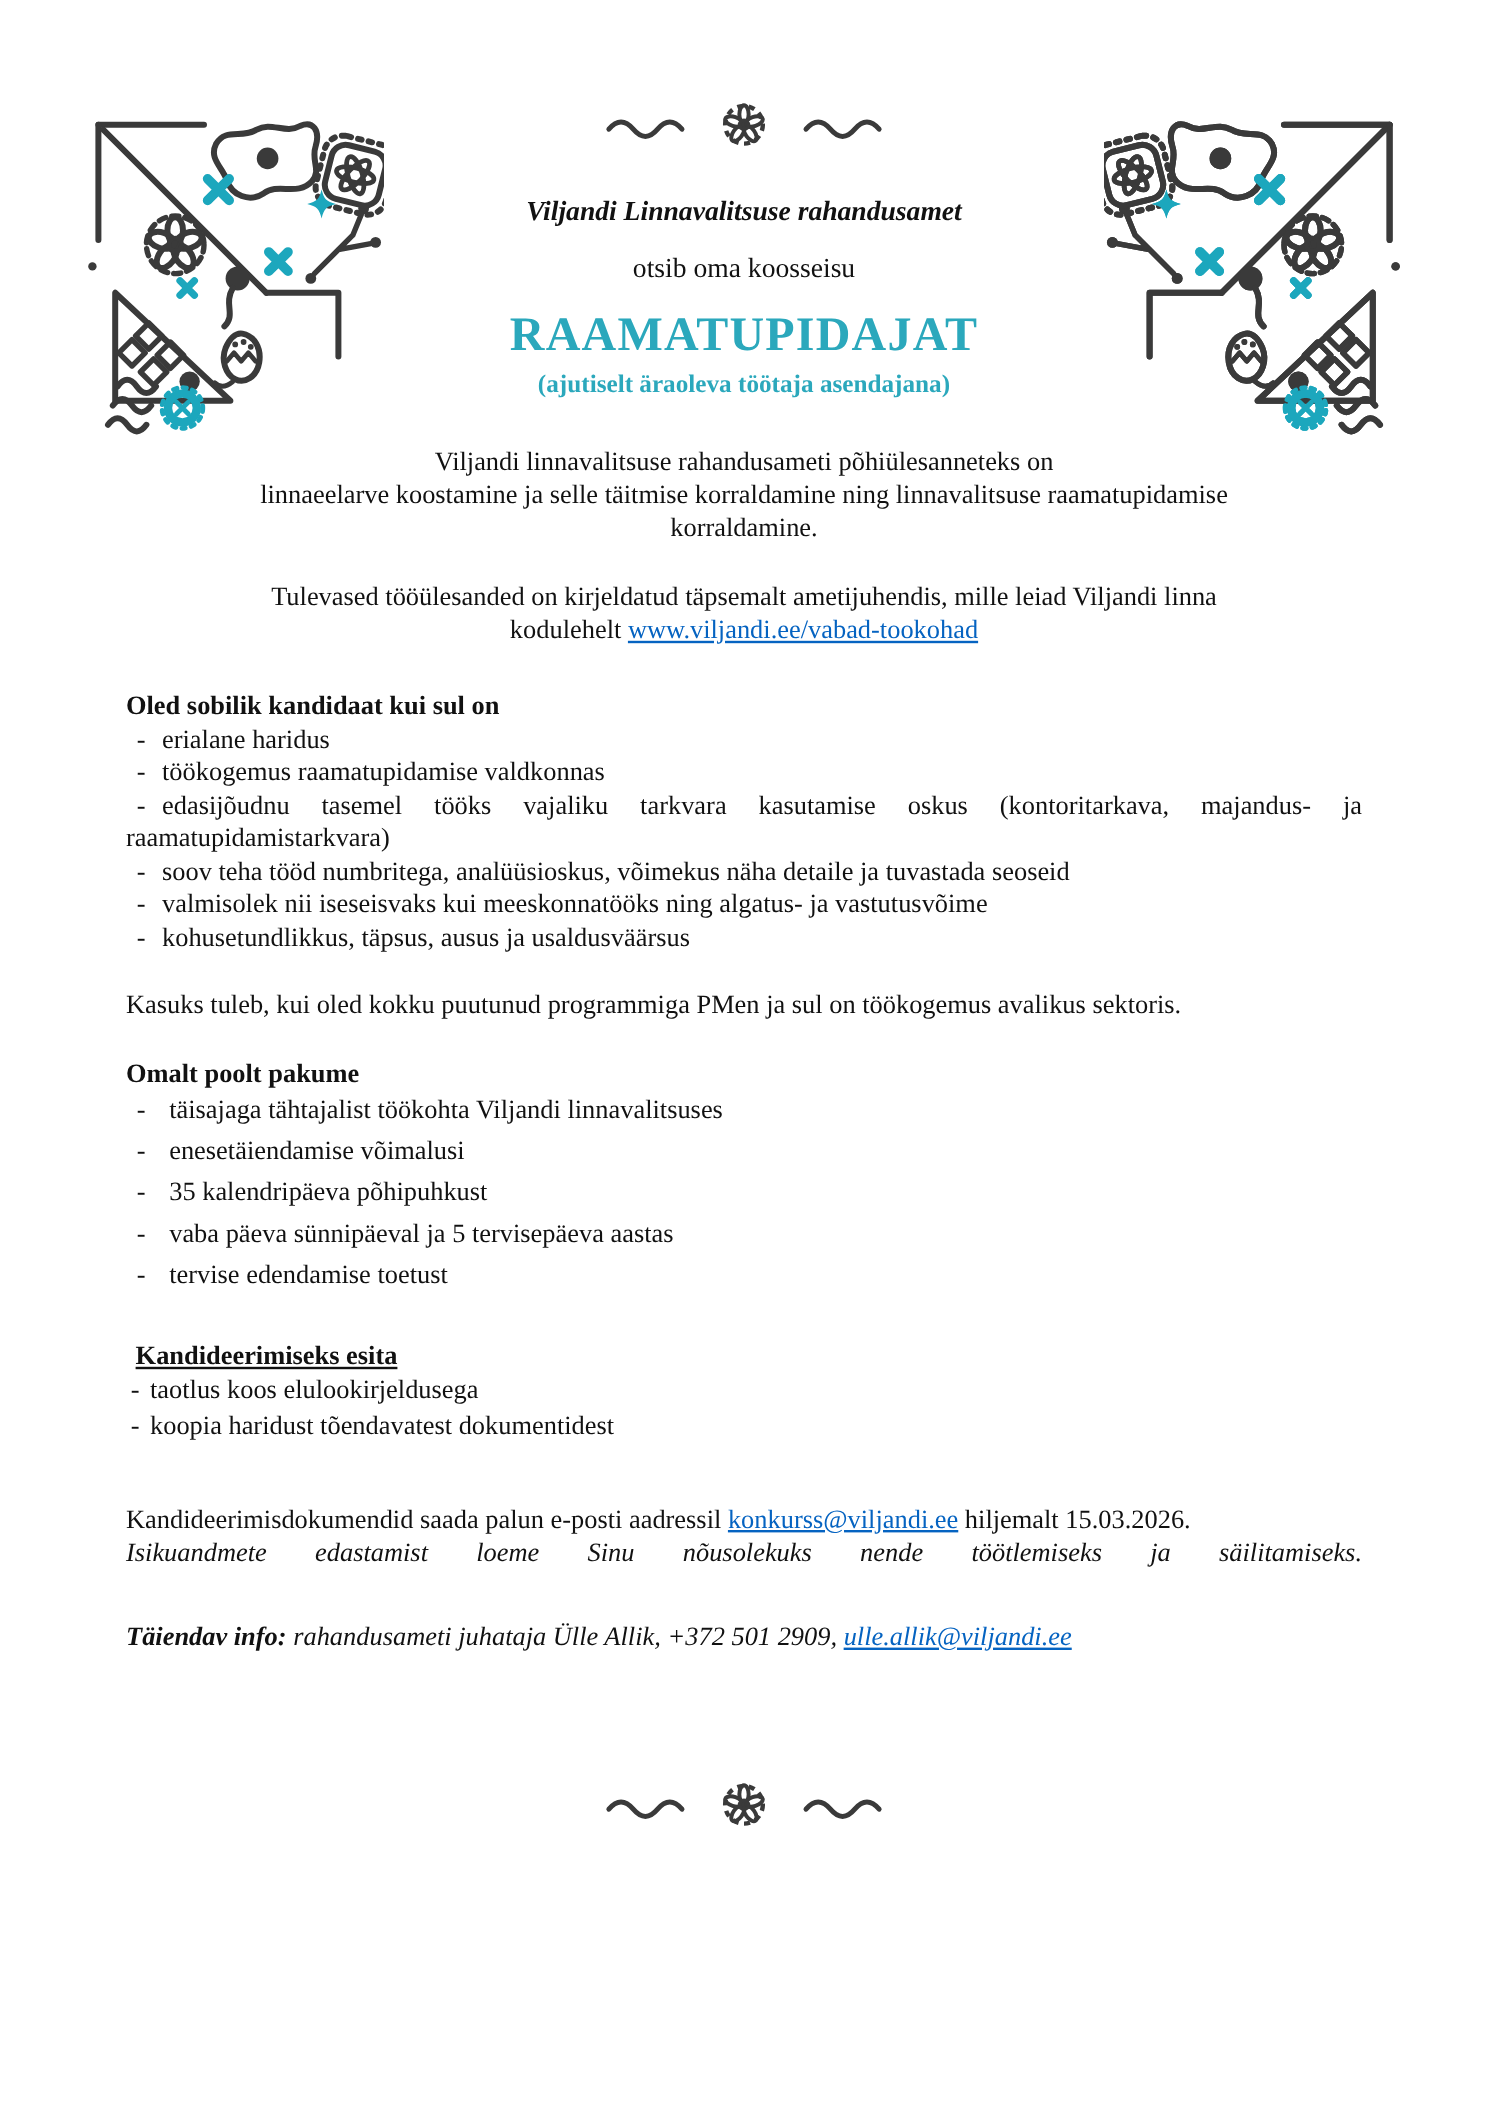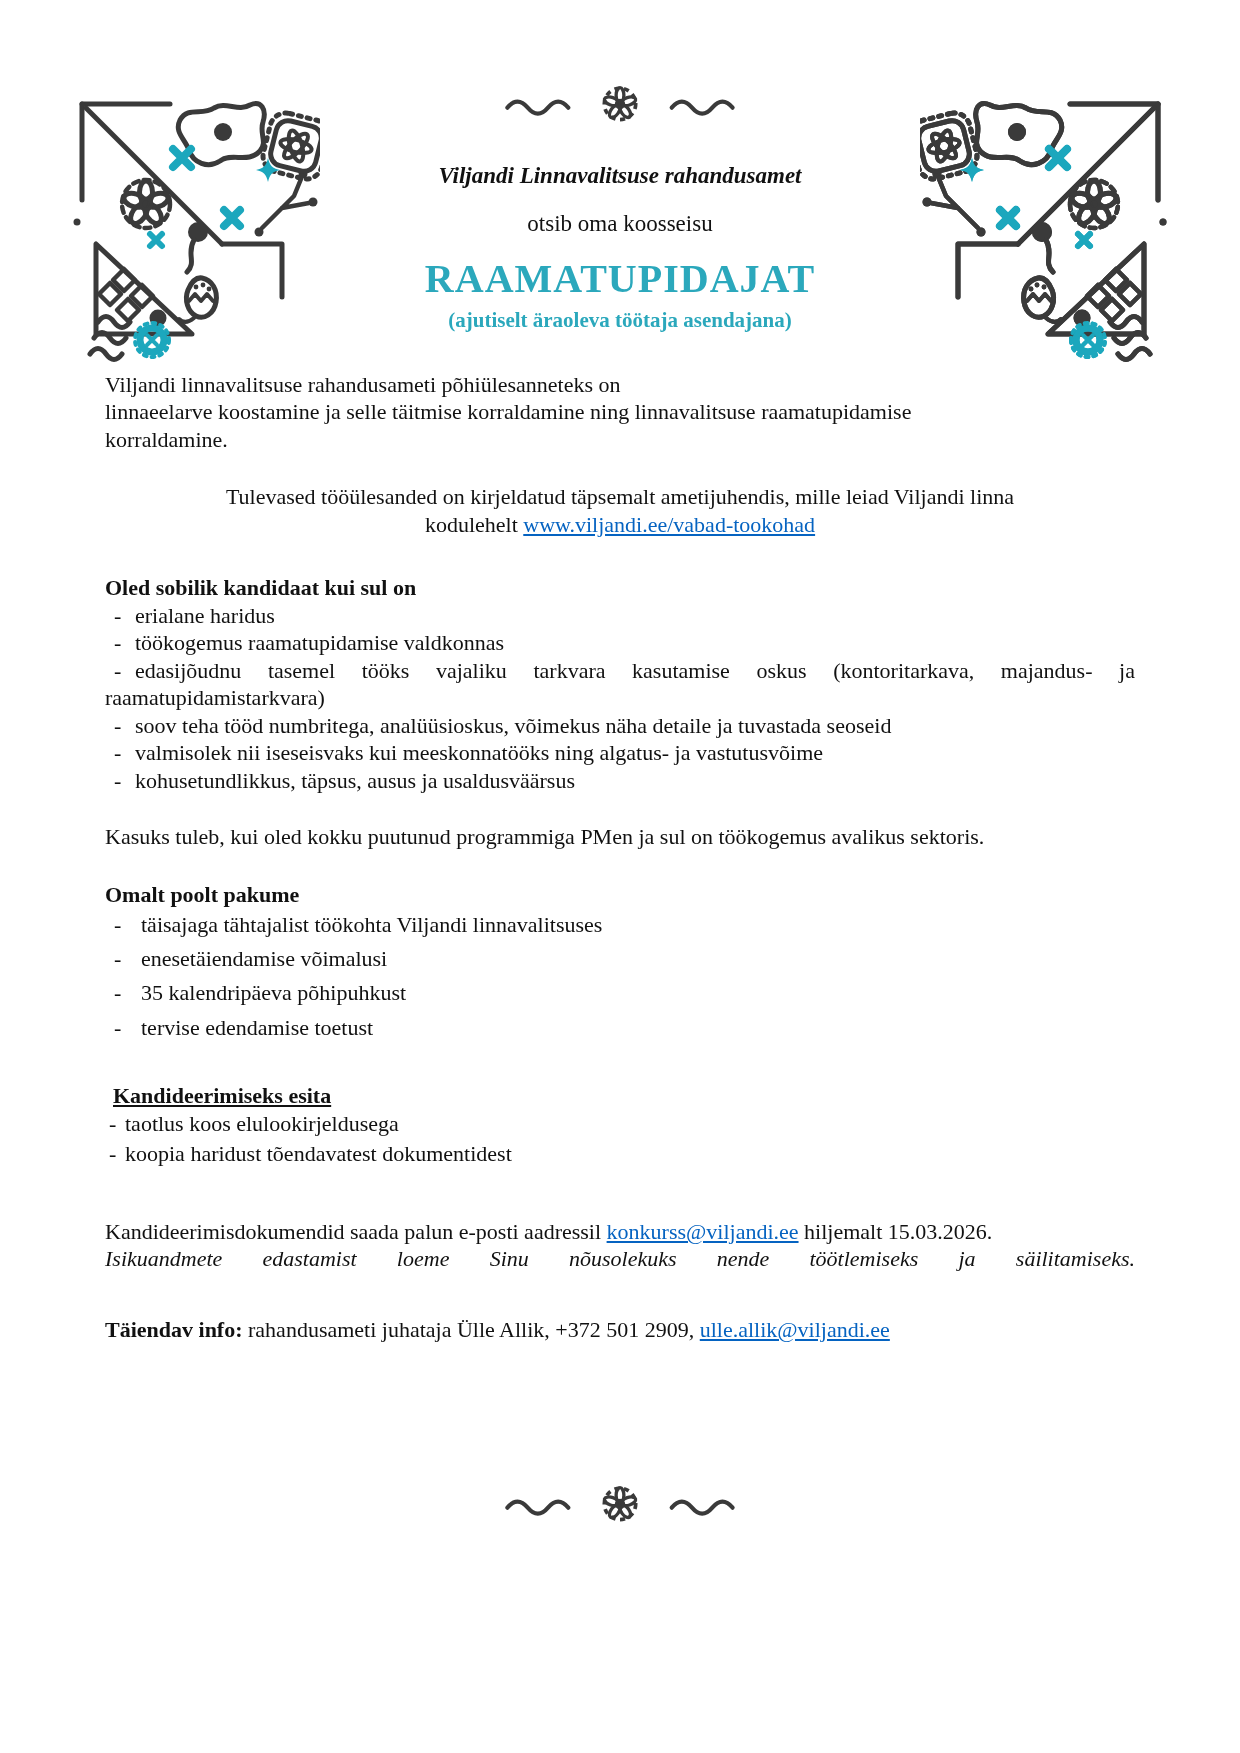--- a/index.html
+++ b/index.html
@@ -12,37 +12,37 @@
   .corner.right{right:70px;transform:scaleX(-1);}
   .divider{display:block;margin:82px auto 0;}
   .divider.bottom{position:absolute;left:50%;transform:translateX(-50%);top:1482px;margin:0;}
   .content{width:1030px;margin:0 auto;font-size:22px;line-height:1.25;}
   .center{text-align:center;}
   .org-header{margin-top:36px;font-size:23px;font-weight:bold;font-style:italic;}
   .intro-line{margin-top:19px;font-size:23px;}
   .position-title{margin-top:15px;font-size:40px;font-weight:bold;letter-spacing:1px;color:#2BA8BC;}
   .position-subtitle{margin-top:3px;font-size:21px;font-weight:bold;color:#2BA8BC;}
   .main-paragraph{margin-top:38px;}
-  .main-paragraph .center-line{}
+  .main-paragraph .center-line{text-align:center;}
   .tasks-paragraph{margin-top:30px;}
   a.link{color:#0563C1;text-decoration:underline;cursor:pointer;}
   .section-heading{margin-top:36px;font-weight:bold;}
   .dash-item{text-align:justify;}
   .dash{display:inline-block;width:30px;text-indent:9px;}
   .offer-list .dash-item{line-height:1.55;}
   .offer-list .dash{width:36px;}
   .bonus-note{margin-top:29px;}
   .offer-heading{margin-top:30px;}
   .apply-heading{margin-top:37px;padding-left:8px;text-decoration:underline;}
   .apply-list .dash-item{line-height:1.36;text-align:left;}
   .apply-list .dash{width:20px;text-indent:4px;}
   .send-block{margin-top:49px;}
   .send-line{text-align:justify;}
   .privacy-line{font-style:italic;text-align:justify;text-align-last:justify;}
-  .contact-line{margin-top:43px;}
+  .contact-line{margin-top:43px;font-style:italic;}
   .contact-label{font-weight:bold;}
 </style>
 </head>
 <body>
 
 <svg class="corner left" width="250" height="290" viewBox="0 0 250 290">
   <g stroke="#3A3A3A" stroke-width="5" fill="none" stroke-linecap="round" stroke-linejoin="round">
     <path d="M12,22 H100"></path>
     <path d="M12,22 V118"></path>
     <path d="M16,26 L152,162"></path>
@@ -237,20 +237,21 @@
 
   <div class="section-heading offer-heading">Omalt poolt pakume</div>
   <div class="offer-list">
 
       <div class="dash-item"><span class="dash">-</span><span>täisajaga tähtajalist töökohta Viljandi linnavalitsuses</span></div>
 
       <div class="dash-item"><span class="dash">-</span><span>enesetäiendamise võimalusi</span></div>
 
       <div class="dash-item"><span class="dash">-</span><span>35 kalendripäeva põhipuhkust</span></div>
 
+      <div class="dash-item"><span class="dash">-</span><span>vaba päeva sünnipäeval ja 5 tervisepäeva aastas</span></div>
 
       <div class="dash-item"><span class="dash">-</span><span>tervise edendamise toetust</span></div>
     </div>
 
   <div class="section-heading apply-heading">Kandideerimiseks esita</div>
   <div class="apply-list">
 
       <div class="dash-item"><span class="dash">-</span><span>taotlus koos elulookirjeldusega</span></div>
 
       <div class="dash-item"><span class="dash">-</span><span>koopia haridust tõendavatest dokumentidest</span></div>

